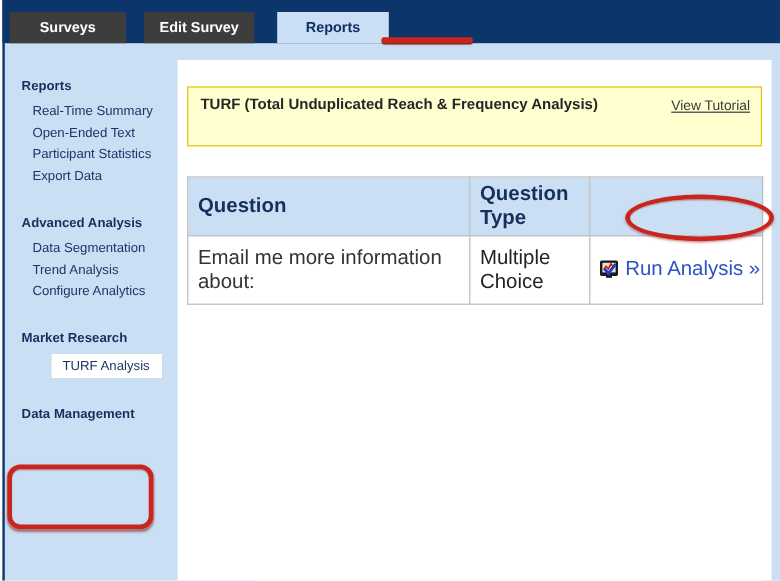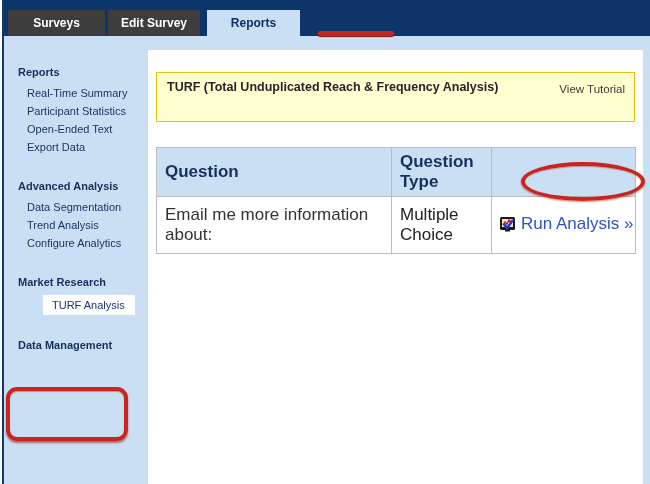--- a/index.html
+++ b/index.html
@@ -10,21 +10,21 @@
     position:relative; width:650px; height:484px;
     background:#cbdff4; overflow:hidden;
   }
 
   
   .edge-white { position:absolute; left:0; top:0; bottom:0; width:2px; background:#ffffff; z-index:4; }
   .edge-navy  { position:absolute; left:2px; top:0; bottom:0; width:2px; background:#11386f; z-index:4; }
 
   
   .topbar { position:absolute; left:0; top:0; right:0; height:36px; background:#0c356b; z-index:2; }
-  .tabs { position:absolute; left:8px; top:10px; display:flex; gap:3px;border-radius:13px; }
+  .tabs { position:absolute; left:8px; top:10px; display:flex; gap:15px;border-radius:13px; }
   .tab {
     height:26px; line-height:26px; text-align:center;
     background:#3e3d3e; color:#ffffff; font-weight:bold; font-size:12px;
     cursor:default;
   }
   .tab-surveys { width:97px; }
   .tab-edit    { width:92px; }
   .tab-send    { width:99px; }
   .tab-reports { width:93px; margin-left:4px; background:#cbdff4; color:#122f63; }
 
@@ -64,21 +64,21 @@
   .banner {
     position:absolute; left:8px; top:22px; width:479px; height:50px;
     background:#ffffd0; border:1px solid #e2c307;
   }
   .banner-title {
     position:absolute; left:10px; bottom:27px;
     font-weight:bold; font-size:12.5px; color:#26262a; white-space:nowrap;
   }
   .banner-link {
     position:absolute; right:9px; top:10px;
-    font-size:11.5px; color:#3a3a3a; cursor:pointer;
+    font-size:11.5px; color:#3a3a3a; text-decoration:underline; cursor:pointer;
   }
 
   table.qtable {
     position:absolute; left:8px; top:97px; width:479px;
     border-collapse:collapse; font-size:17px; table-layout:fixed;
   }
   .qtable th, .qtable td { border:1px solid #bcbcbc; text-align:left; }
   .qtable th {
     background:#cbdff4; color:#16305e; font-weight:bold;
     padding:4px 8px; height:22px;
@@ -112,22 +112,22 @@
   <div class="annotation-underline"></div>
 
   <div class="edge-white"></div>
   <div class="edge-navy"></div>
 
   <div class="sidebar">
 
     <div class="side-section">
       <div class="side-heading">Reports</div>
       <div class="side-item">Real-Time Summary</div>
+      <div class="side-item">Open-Ended Text</div>
       <div class="side-item">Participant Statistics</div>
-      <div class="side-item">Open-Ended Text</div>
       <div class="side-item">Export Data</div>
     </div>
 
 
     <div class="side-section">
       <div class="side-heading">Advanced Analysis</div>
       <div class="side-item">Data Segmentation</div>
       <div class="side-item">Trend Analysis</div>
       <div class="side-item">Configure Analytics</div>
     </div>

